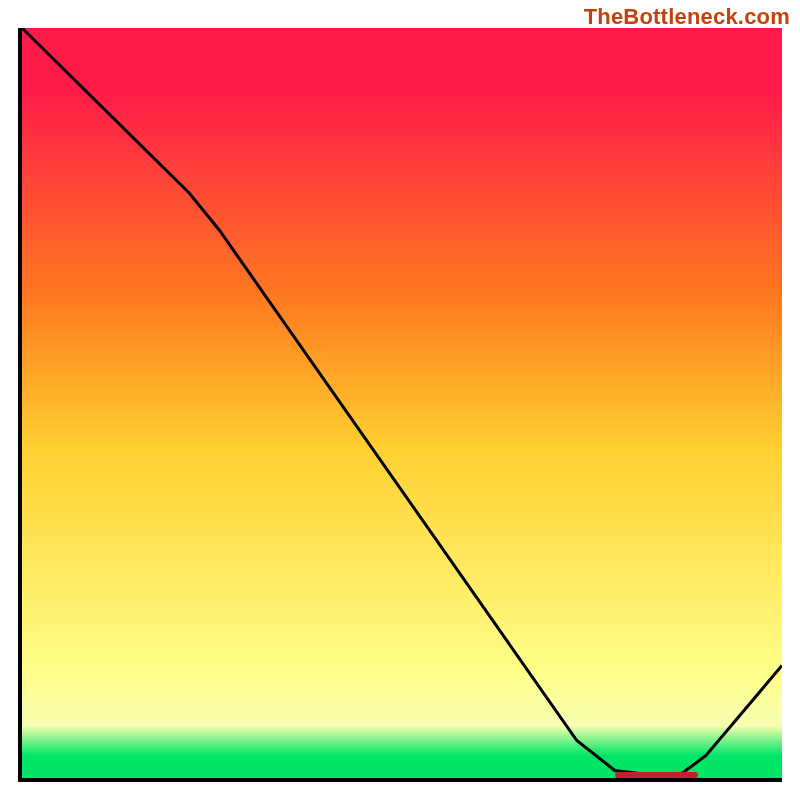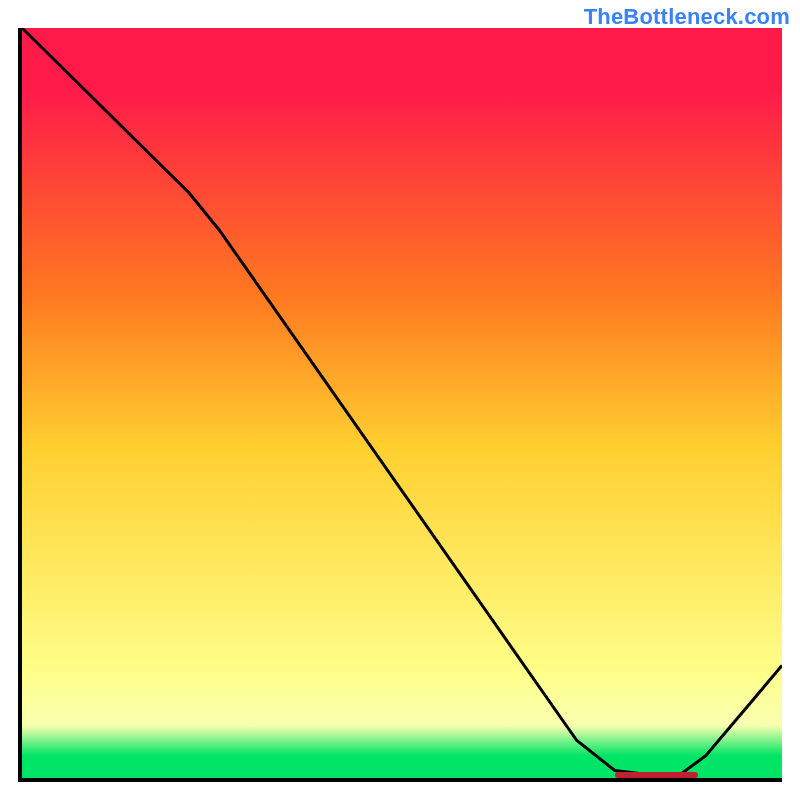--- a/index.html
+++ b/index.html
@@ -10,21 +10,21 @@
     background: #fff;
     font-family: Arial, Helvetica, sans-serif;
     overflow: hidden;
   }
   .source-label {
     position: absolute;
     top: 4px;
     right: 10px;
     font-size: 22px;
     font-weight: bold;
-    color: #3b82f6;
+    color: #c2410c;
     letter-spacing: 0.2px;
   }
   .chart-frame {
     position: absolute;
     top: 28px;
     left: 18px;
     width: 764px;
     height: 754px;
     box-sizing: border-box;
   }

